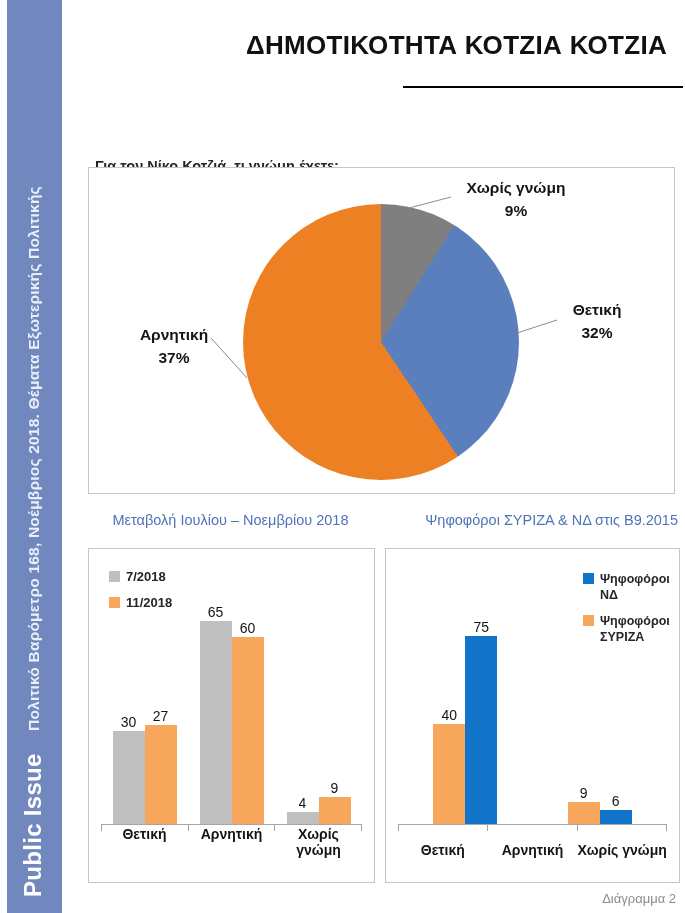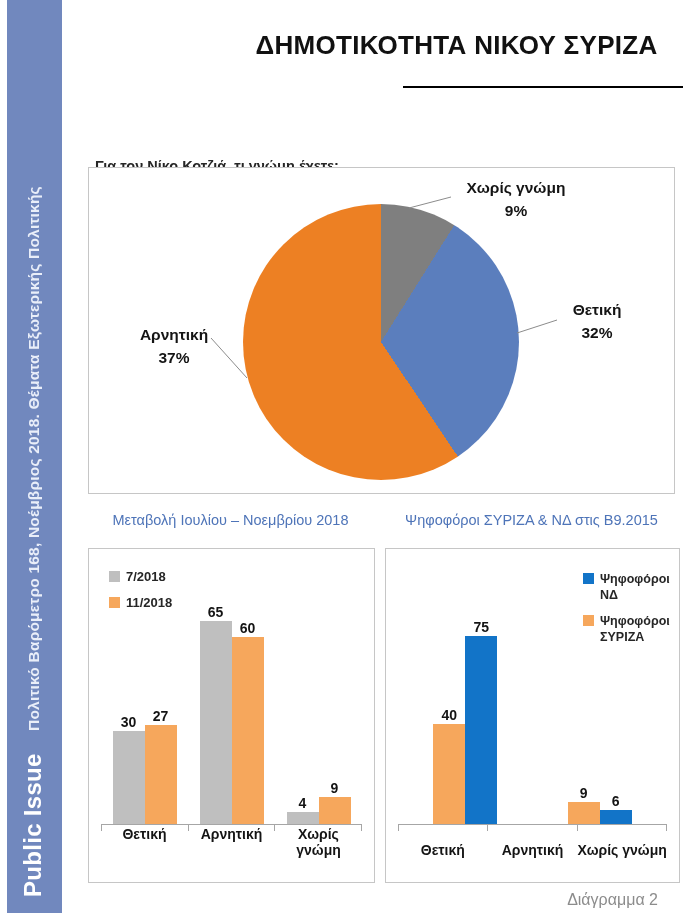--- a/index.html
+++ b/index.html
@@ -28,61 +28,61 @@
   .pie-label{position:absolute;text-align:center;font-weight:bold;font-size:15.5px;
              color:#141414;line-height:1.5;}
   .pie-label span{display:block;}
   .lbl-noop{left:347px;top:8px;width:160px;}
   .lbl-pos{left:448px;top:130px;width:120px;}
   .lbl-neg{left:20px;top:155px;width:130px;}
 
   
   .sub-title{position:absolute;top:512px;font-weight:normal;font-size:14.5px;color:#4E74B8;text-align:center;}
   .sub-title.left{left:88px;width:285px;}
-  .sub-title.right{left:385px;width:293px;}
+  .sub-title.right{left:385px;width:293px;text-align:right;}
 
   
   .chart-box{position:absolute;top:548px;height:333px;border:1px solid #C6C6C6;background:#fff;}
   .chart-box.left{left:88px;width:285px;}
   .chart-box.right{left:385px;width:293px;}
 
   .legend{position:absolute;font-weight:bold;color:#262626;z-index:2;}
   .legend.tl{left:20px;top:20px;font-size:13px;}
   .legend.tl .entry{margin-bottom:11px;display:flex;align-items:center;}
   .legend.tr{right:8px;top:22px;width:88px;font-size:12.5px;line-height:1.3;}
   .legend.tr .entry{margin-bottom:9px;display:flex;align-items:flex-start;}
   .swatch{width:11px;height:11px;flex:none;margin-right:6px;display:inline-block;}
   .legend.tr .swatch{margin-top:2px;}
 
   .barchart .plot{position:absolute;left:12px;right:12px;bottom:57px;display:flex;align-items:flex-end;}
   .bgroup{flex:1;display:flex;justify-content:center;align-items:flex-end;}
   .bcol{display:flex;flex-direction:column;align-items:center;}
-  .bval{font-weight:bold;font-size:14px;color:#141414;margin-bottom:1px;}
+  .bval{font-weight:normal;font-size:14px;color:#141414;margin-bottom:1px;}
   .bar{width:32px;}
   .axisrow{position:absolute;left:12px;right:12px;bottom:51px;height:6px;
            border-top:1px solid #A6A6A6;display:flex;}
   .tickcell{flex:1;border-right:1px solid #A6A6A6;}
   .tickcell:first-child{border-left:1px solid #A6A6A6;}
   .catrow{position:absolute;left:12px;right:12px;bottom:24px;display:flex;
           font-weight:bold;font-size:14px;color:#141414;}
   .cat{flex:1;text-align:center;}
 
-  .figure-caption{position:absolute;right:27px;top:891px;font-size:16px;color:#8C8C8C;}
+  .figure-caption{position:absolute;right:9px;top:891px;font-size:13px;color:#8C8C8C;}
 </style>
 </head>
 <body>
 
 <div class="page">
 
   <aside class="side-panel">
     <div class="brand">Public Issue</div>
     <div class="side-caption">Πολιτικό Βαρόμετρο 168, Νοέμβριος 2018. Θέματα Εξωτερικής Πολιτικής</div>
   </aside>
 
-  <h1 class="page-title">ΔΗΜΟΤΙΚΟΤΗΤΑ ΝΙΚΟΥ ΣΥΡΙΖΑ</h1>
+  <h1 class="page-title">ΔΗΜΟΤΙΚΟΤΗΤΑ ΚΟΤΖΙΑ ΚΟΤΖΙΑ</h1>
   <div class="title-underline"></div>
 
   <div class="question">Για τον Νίκο Κοτζιά, τι γνώμη έχετε;</div>
 
   <section class="pie-box">
     <div class="pie" id="pie" style="background: conic-gradient(rgb(127, 127, 127) 0deg, rgb(127, 127, 127) 32.0792deg, rgb(91, 126, 189) 32.0792deg, rgb(91, 126, 189) 146.139deg, rgb(237, 128, 35) 146.139deg, rgb(237, 128, 35) 360deg);"></div>
     <svg class="leaders" viewBox="0 0 585 325">
       <polyline points="320,40 362,29" fill="none" stroke="#8C8C8C" stroke-width="1"></polyline>
       <polyline points="428,165 468,152" fill="none" stroke="#8C8C8C" stroke-width="1"></polyline>
       <polyline points="122,170 158,210" fill="none" stroke="#8C8C8C" stroke-width="1"></polyline>

